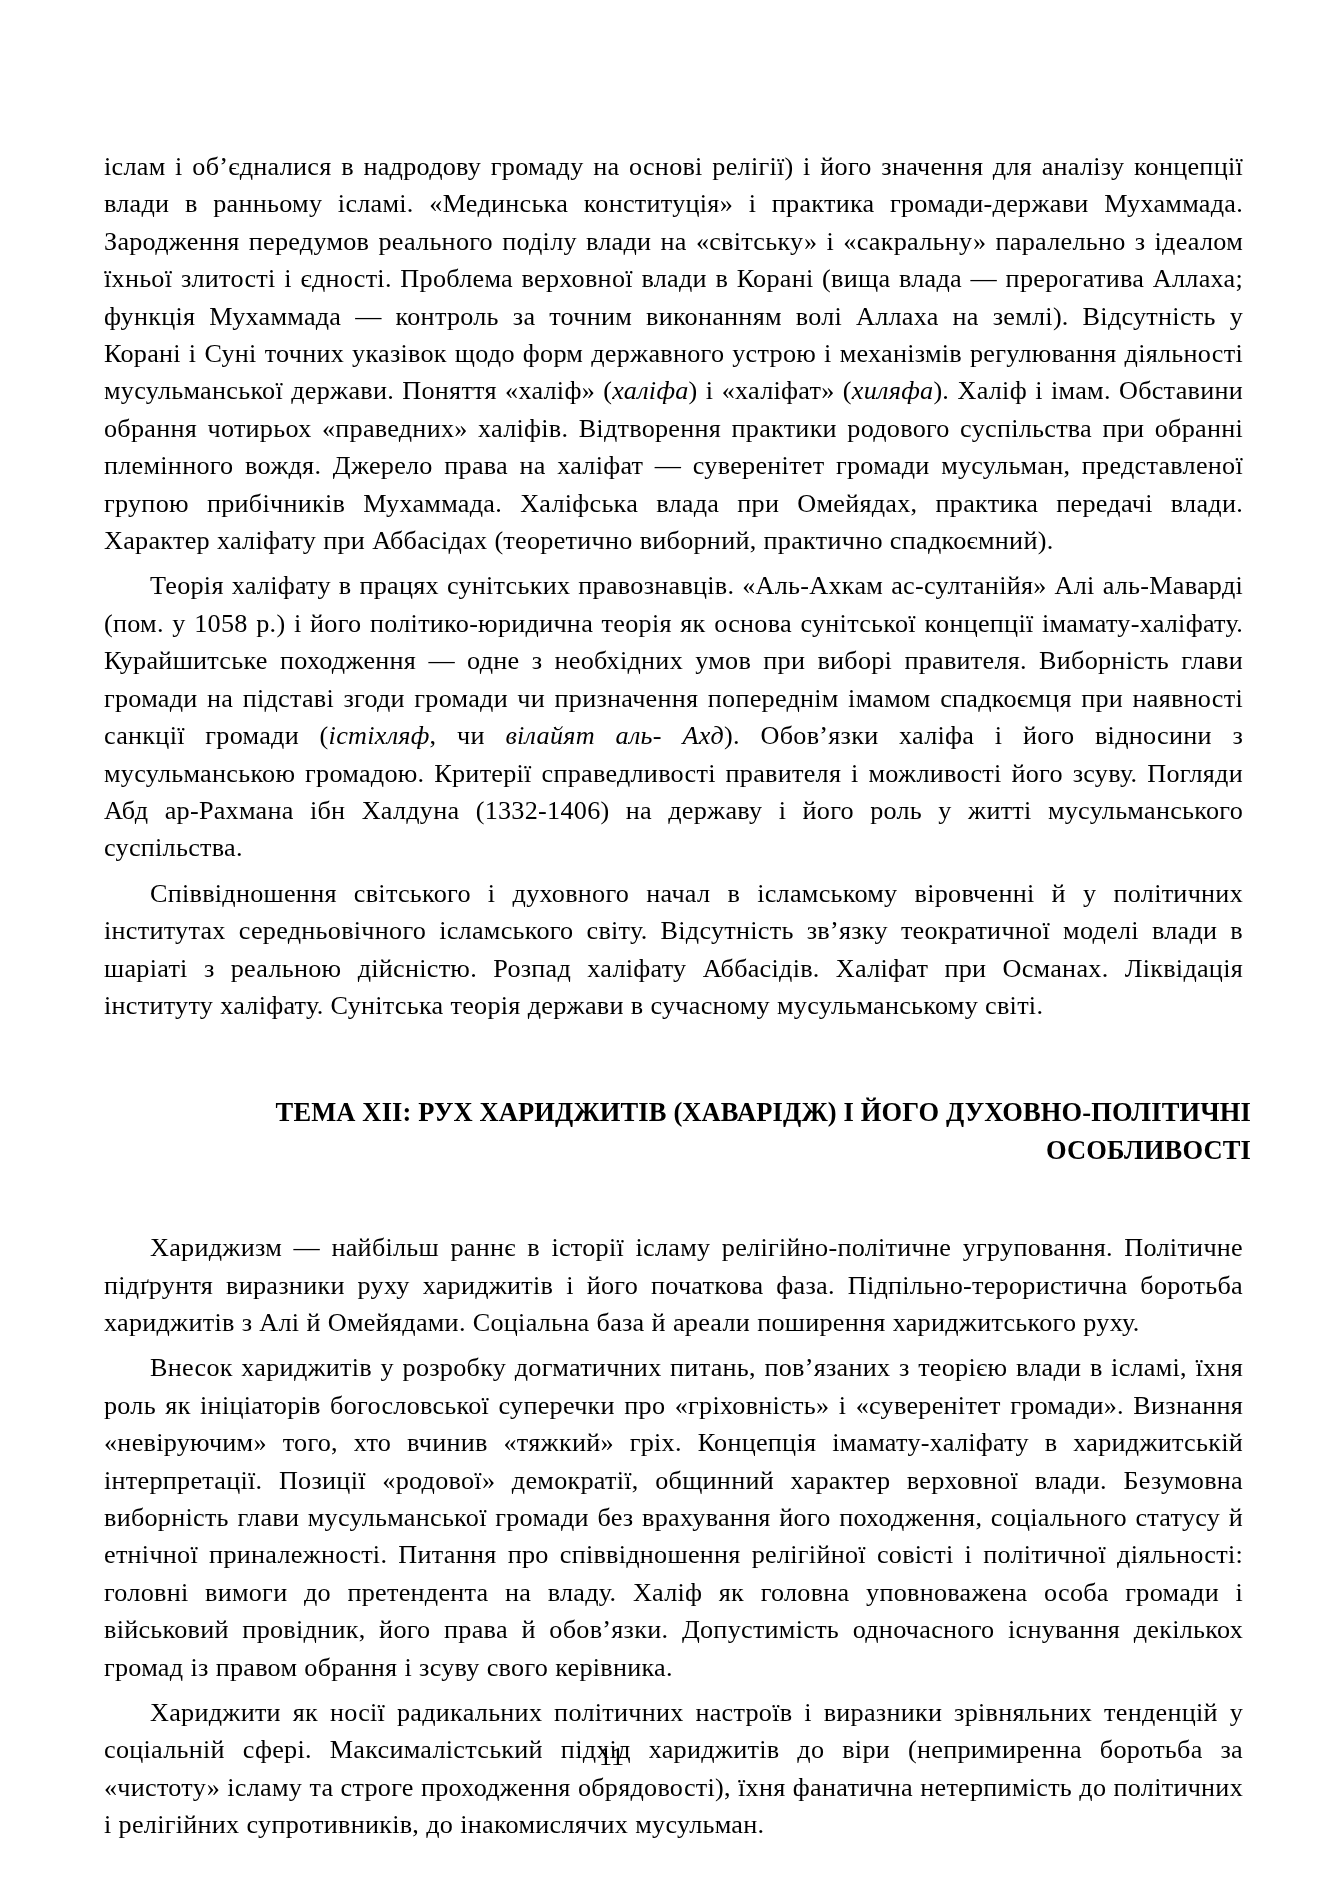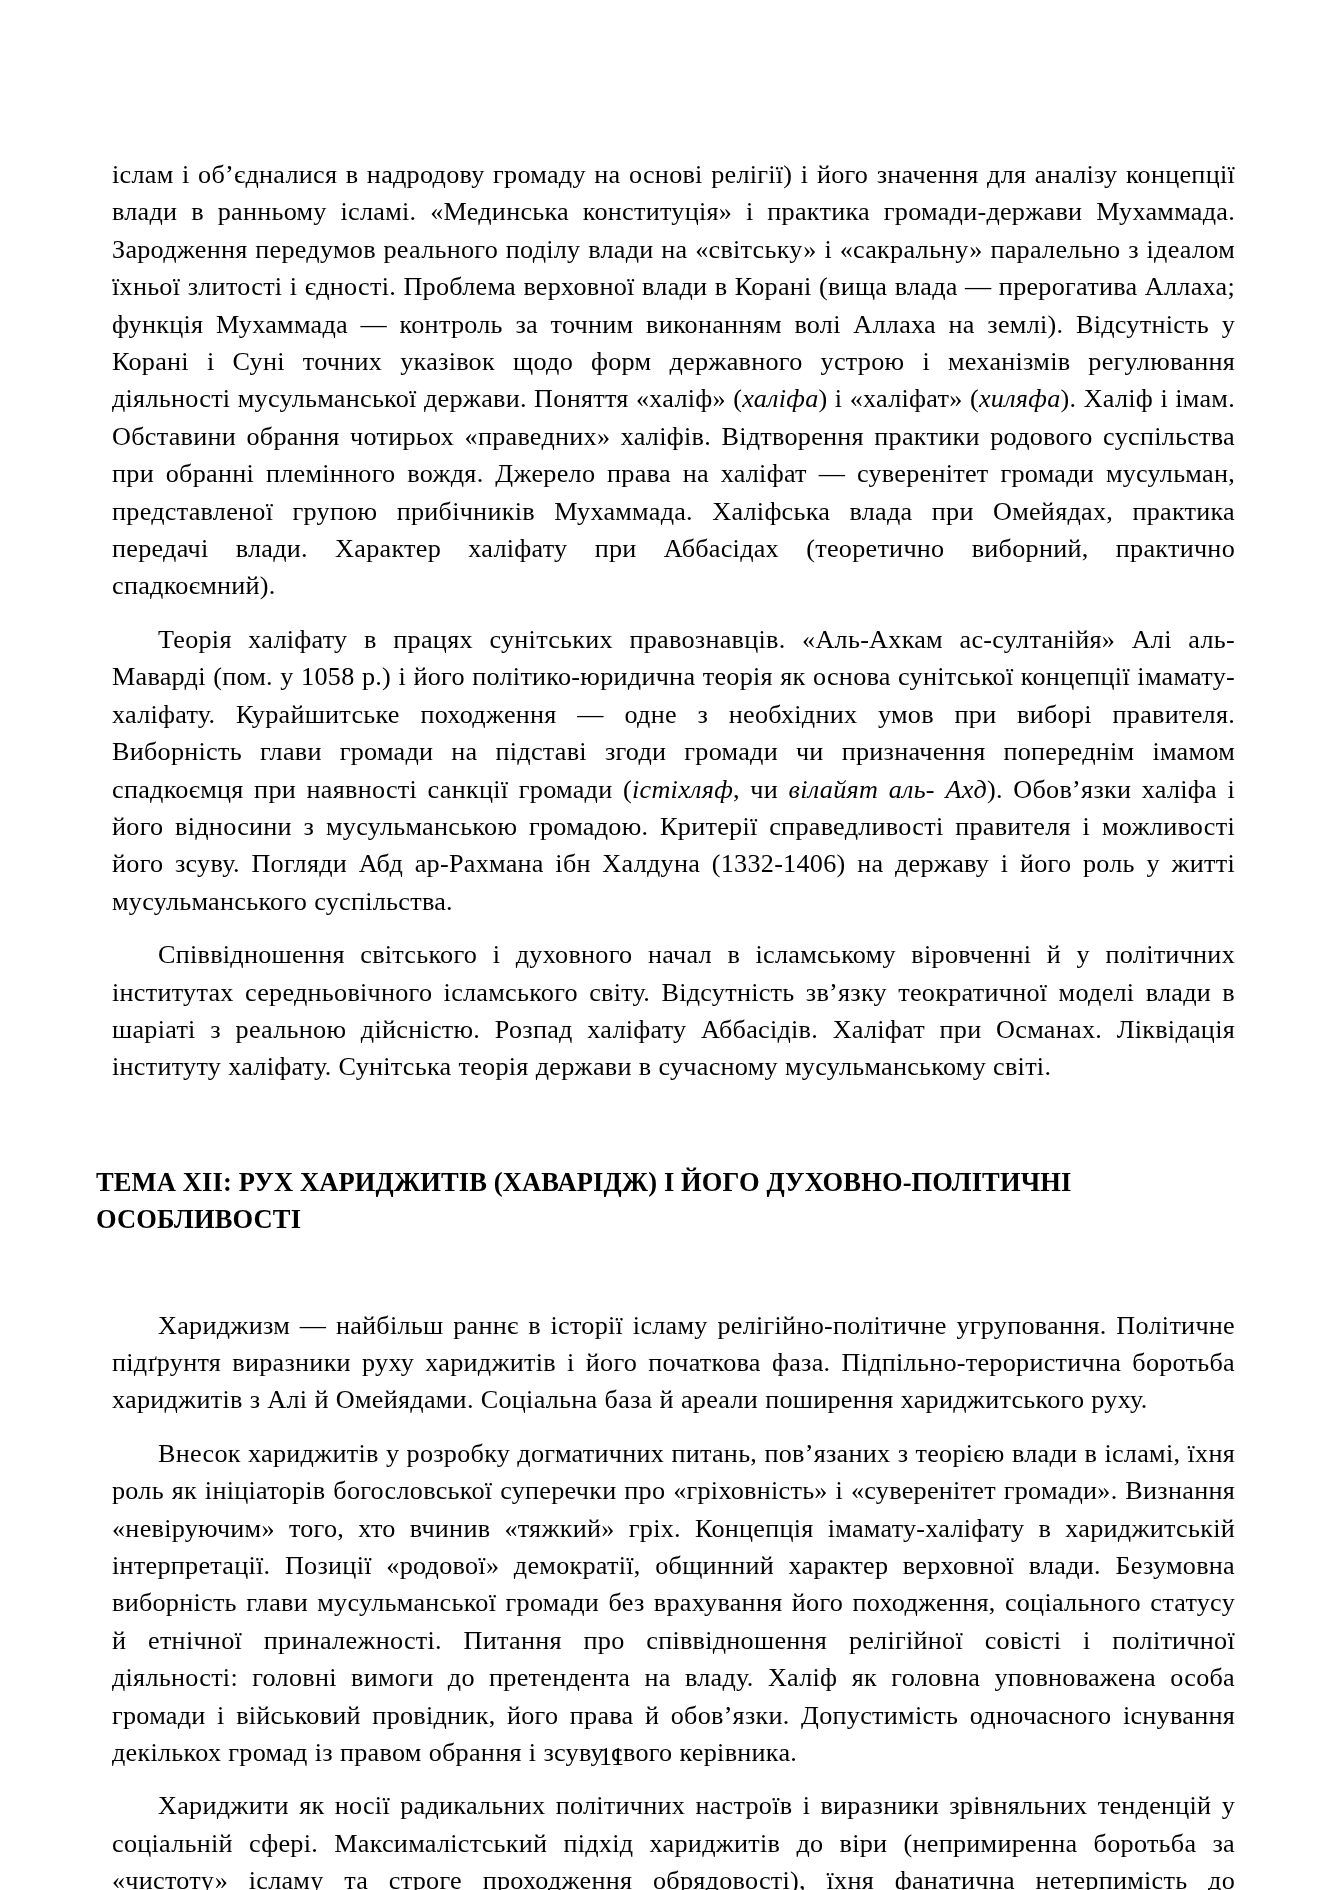--- a/index.html
+++ b/index.html
@@ -21,35 +21,35 @@
     left: 0; top: 0;
     width: 1339px;
     height: 1890px;
     box-sizing: border-box;
     padding: 140px 92px 0 96px;
   }
   .content {
     width: 1155px;
   }
   p.body-par {
-    margin: 16px;
+    margin: 8px;
     text-align: justify;
     text-justify: inter-word;
     font-size: 26.2px;
     line-height: 37.4px;
     letter-spacing: 0.01em;
     word-spacing: 0.01em;
     hyphens: manual;
   }
   p.indented {
     text-indent: 46px;
   }
   .section-heading {
     margin: 0;
-    text-align: left;
+    text-align: right;
     font-weight: bold;
     font-size: 26.5px;
     line-height: 37.4px;
     letter-spacing: 0.005em;
   }
   .spacer-before-heading { height: 62px; }
   .spacer-after-heading  { height: 52px; }
   .italic { font-style: italic; }
   .page-number {
     position: absolute;

